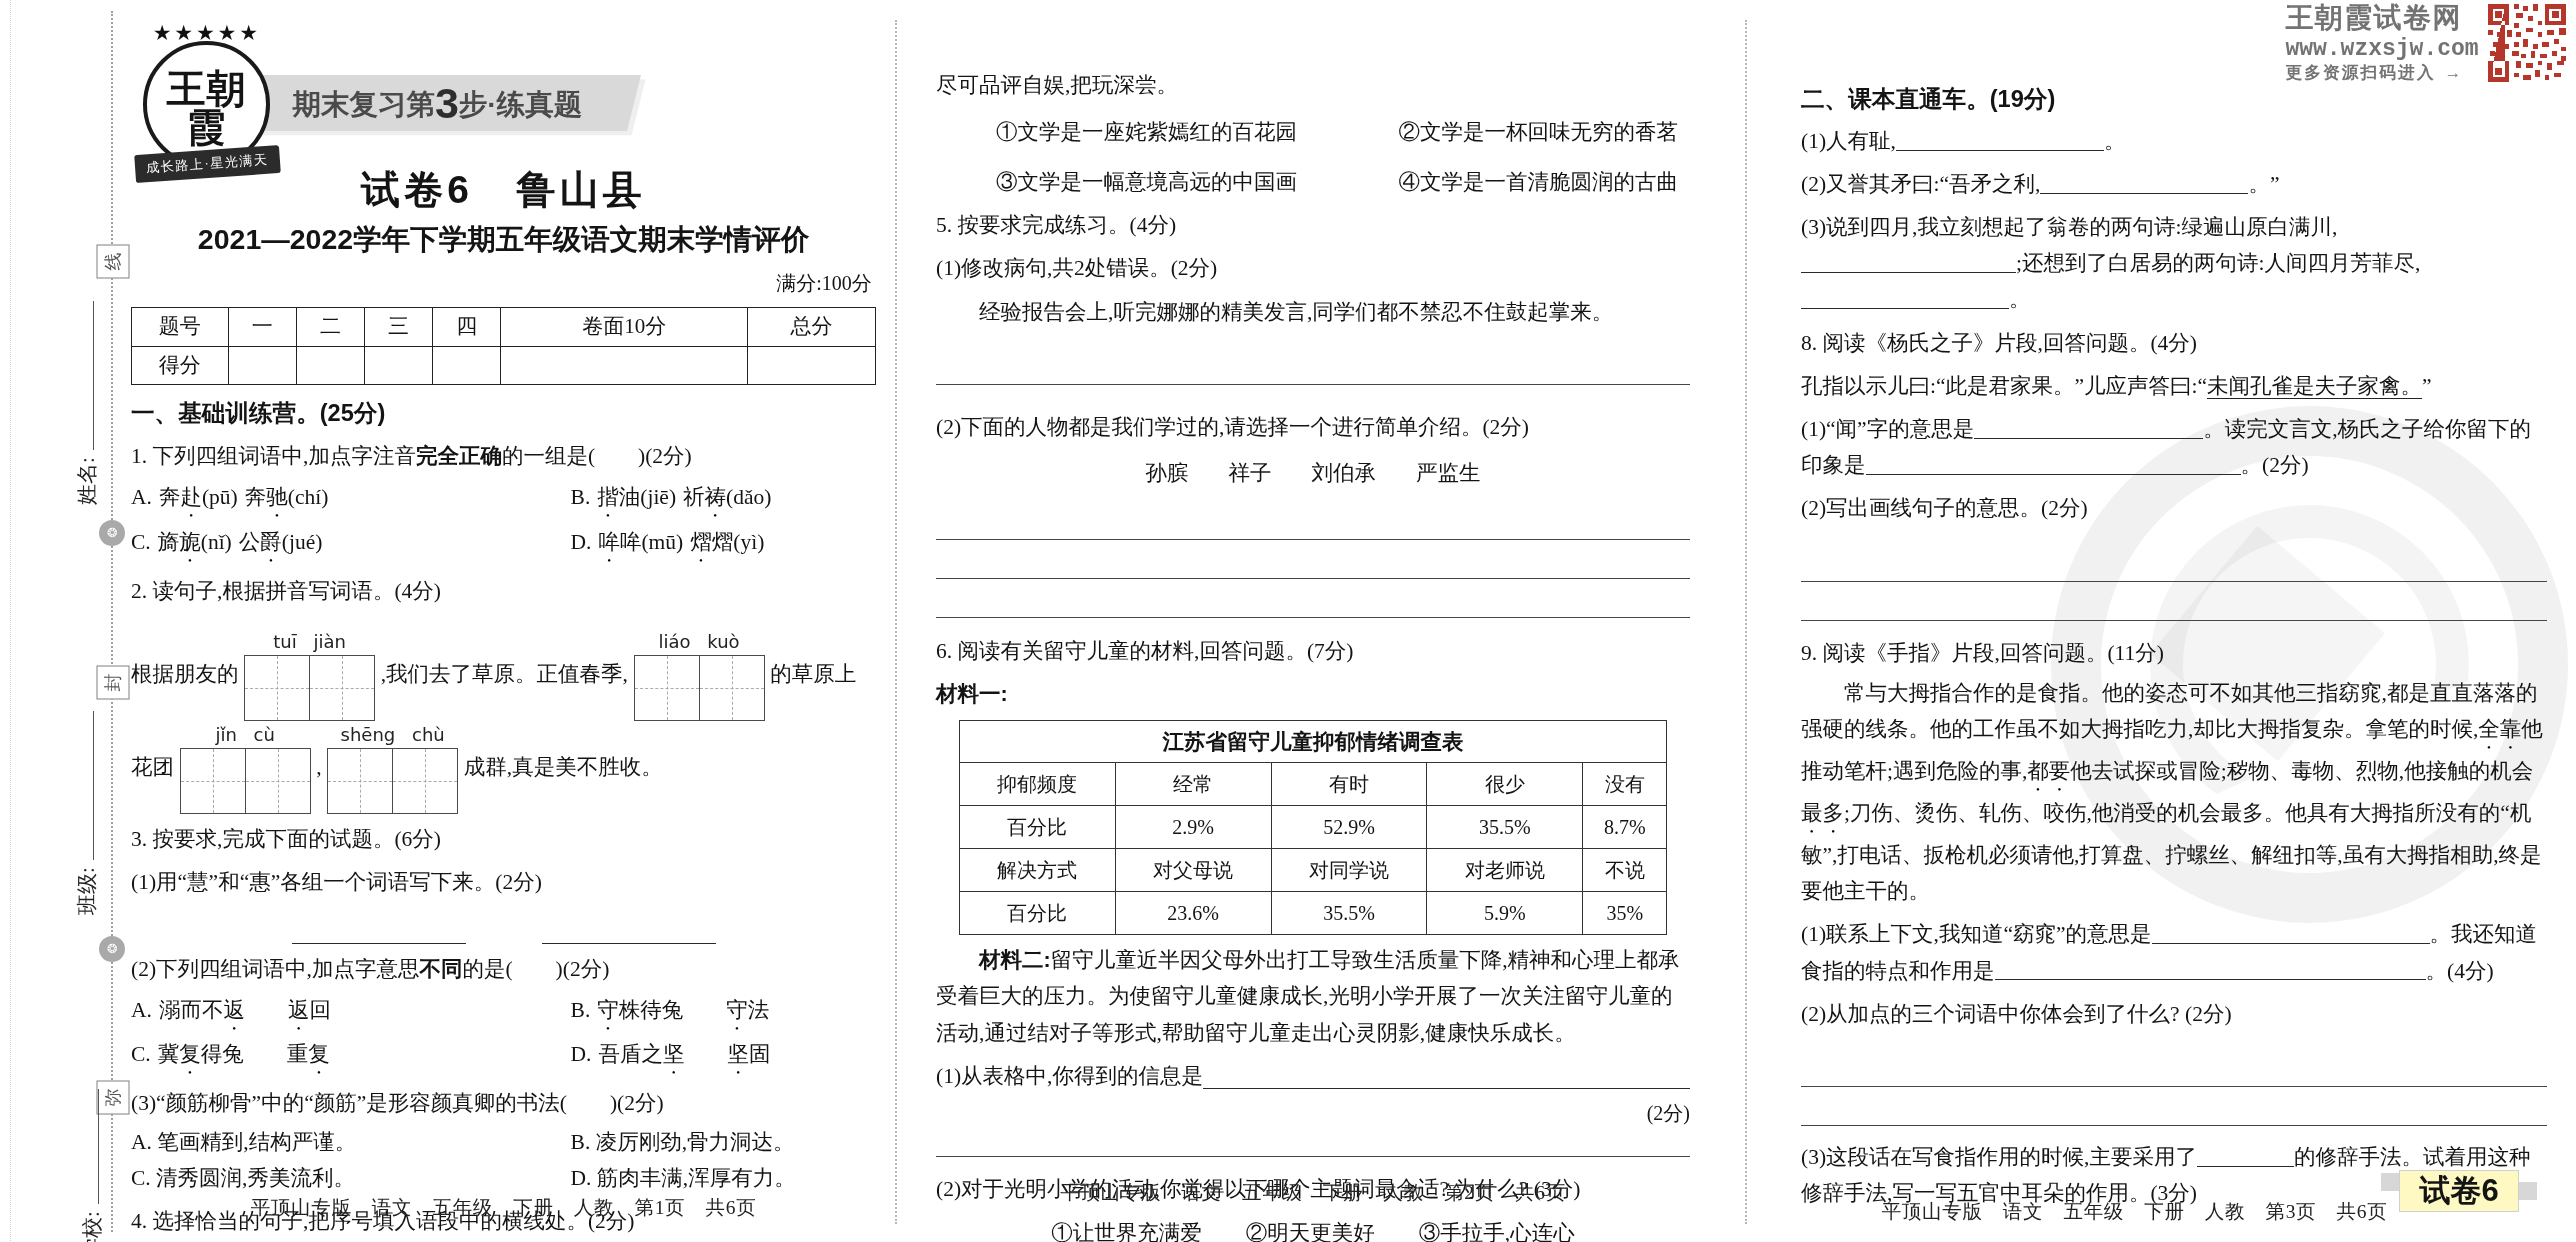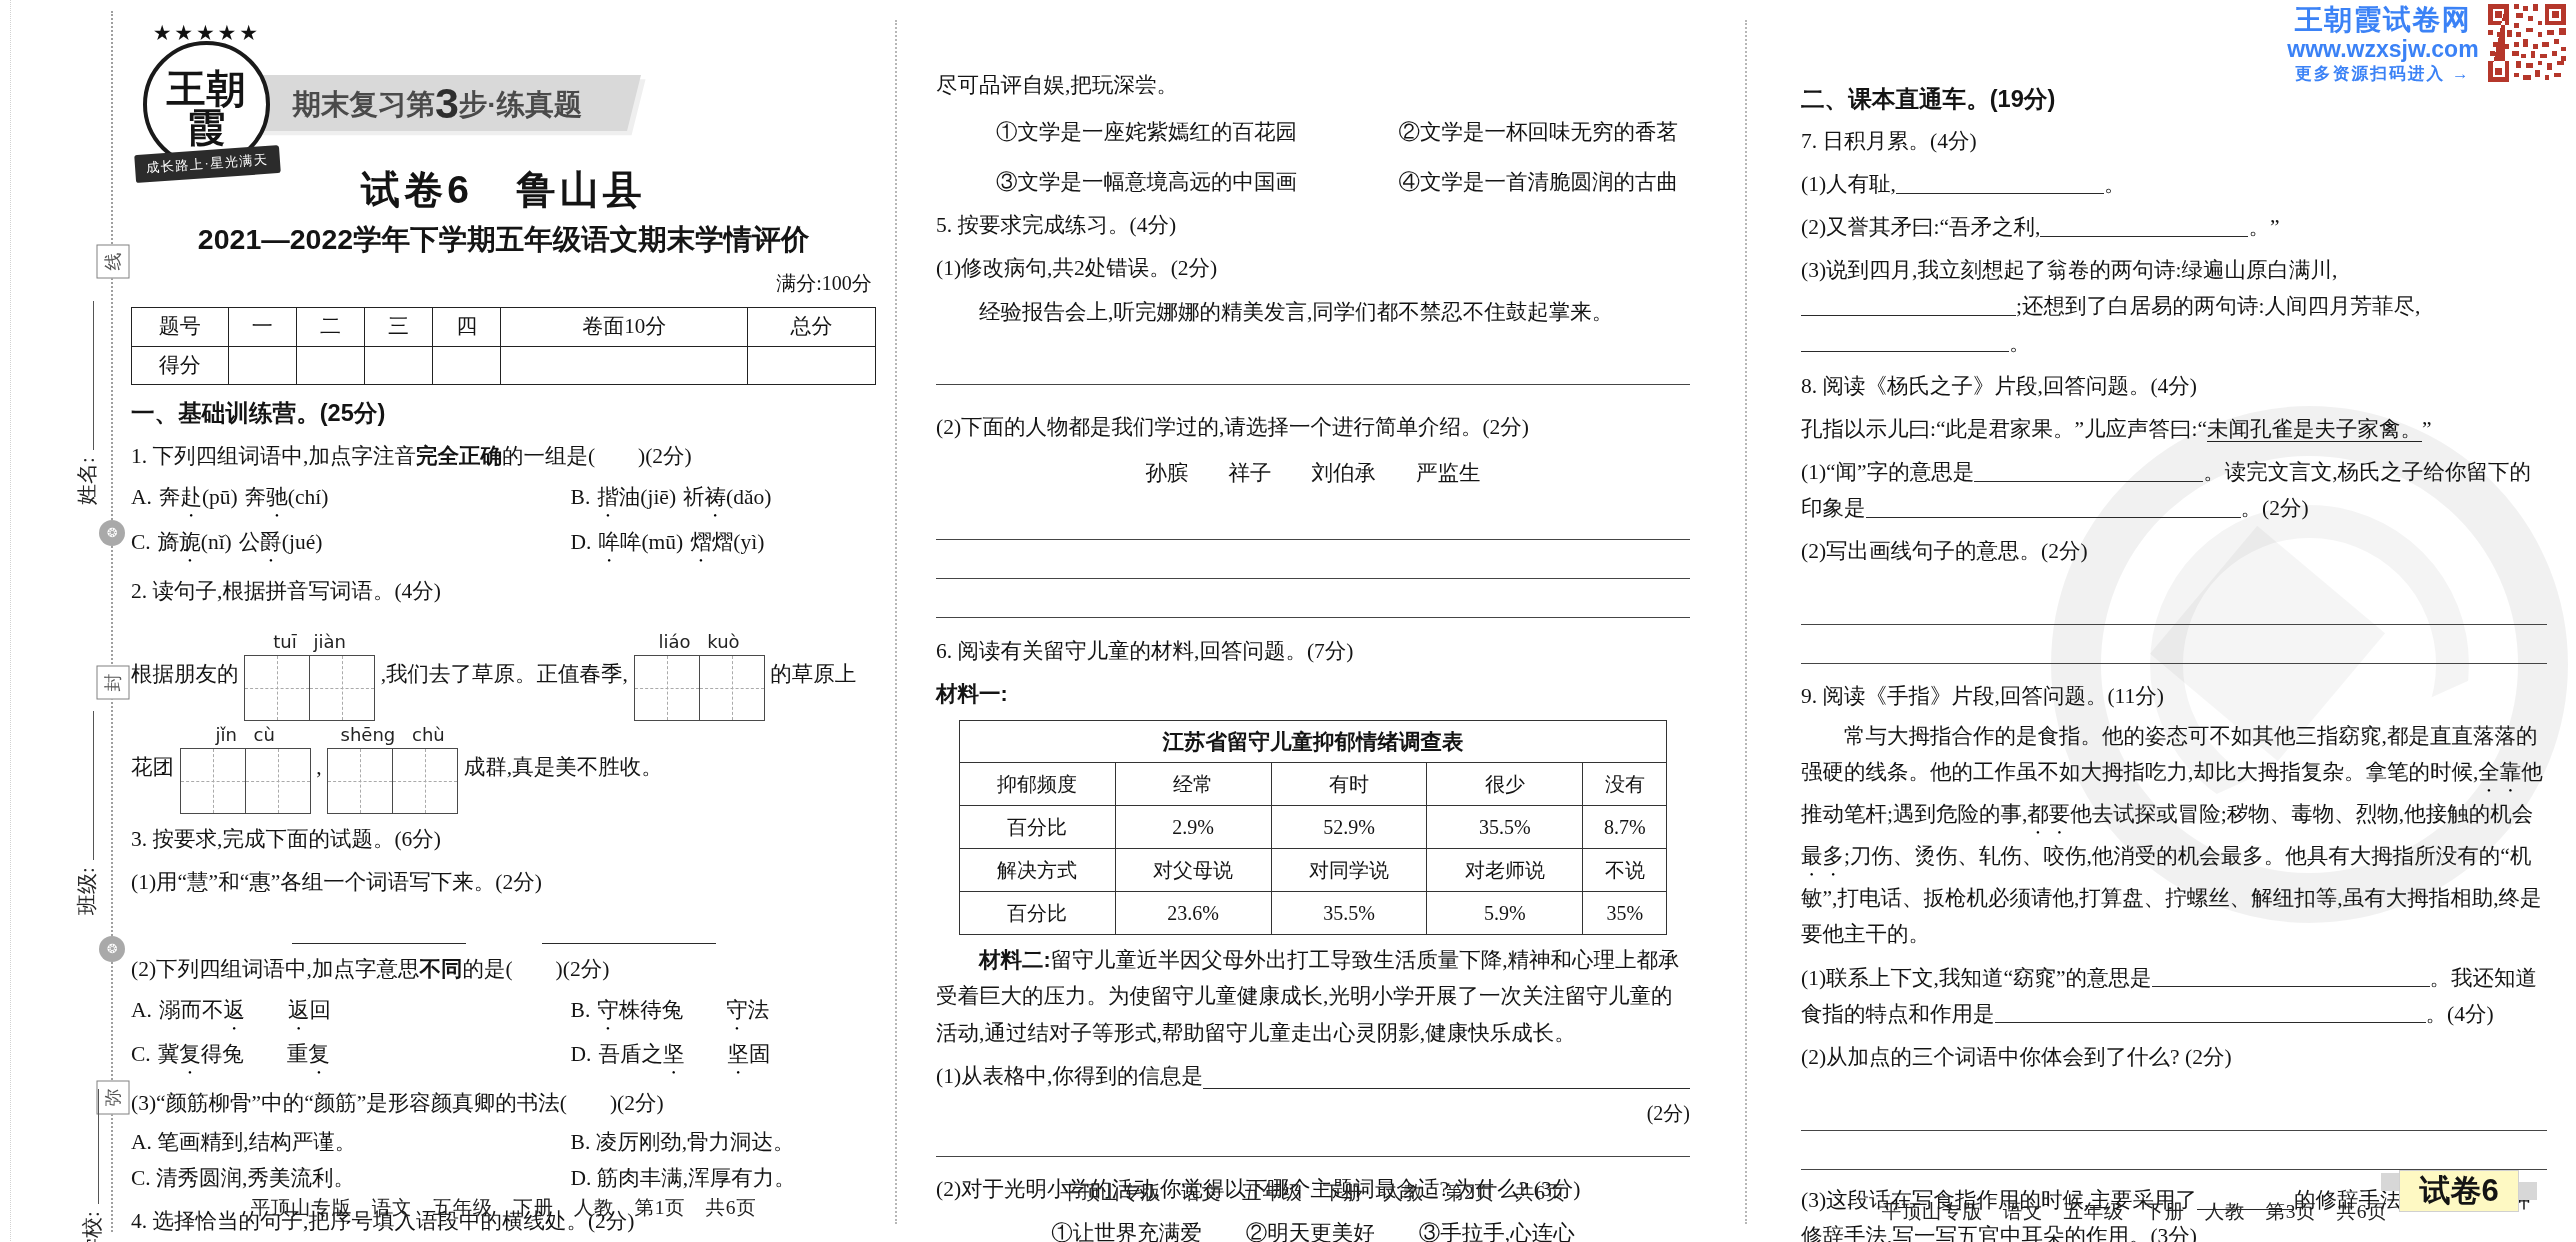--- a/index.html
+++ b/index.html
@@ -32,21 +32,21 @@
   .bsub{font-size:10.4px;color:#333;margin-top:8.3px;letter-spacing:0.7px}
   .ribbon{position:relative;z-index:3;background:#2b2b2b;color:#fff;font-size:13.2px;letter-spacing:1.4px;
           width:max-content;margin:-18px auto 0;padding:2.8px 11px;transform:rotate(-4deg);border-radius:2.8px}
   .banner{position:absolute;left:110px;top:44px;width:393px;height:56px;background:#d9d9d9;transform:skewX(-14deg);
           box-shadow:5.6px 4.2px 0 #efefef}
   .banner-in{transform:skewX(14deg);text-align:center;font-family:"Liberation Sans",sans-serif;
              font-weight:700;color:#4a4a4a;font-size:28.5px;line-height:56px}
   .banner-in .bignum{font-size:43px;color:#2e2e2e;vertical-align:-4.2px}
   
   .site{position:absolute;right:9.7px;top:4.2px;display:flex;gap:9.7px;align-items:flex-start}
-  .site-txt{text-align:center;color:#3b82f6;font-family:Liberation Sans, sans-serif;line-height:1.15}
+  .site-txt{text-align:left;color:#737373;font-family:Liberation Mono, monospace;line-height:1.15}
   .site-name{font-size:28px;font-weight:900;letter-spacing:1.4px}
   .site-url{font-size:23px;font-weight:700}
   .site-more{font-size:16.7px;font-weight:700;letter-spacing:2.1px;margin-top:1.4px}
   .qr{width:78px;height:78px}
   
   .h1{font:700 39px/1.15 "Liberation Sans",sans-serif;text-align:center;letter-spacing:4.2px;margin-top:1.4px}
   .h2{font:700 28.5px/1.25 "Liberation Sans",sans-serif;text-align:center;margin-top:8.3px}
   .fullscore{text-align:right;font-size:20px;margin-top:9.7px;padding-right:4.2px}
   .sec{font:700 23.6px/1.4 "Liberation Sans",sans-serif;margin-top:12.5px}
   .stem{margin-top:7px}
@@ -384,21 +384,20 @@
     <div class="themes">
       <span>①让世界充满爱</span>
       <span>②明天更美好</span>
       <span>③手拉手,心连心</span>
     </div>
 
   </div>
 
   <div class="col col3">
     <div class="sec" style="margin-top:14px">二、课本直通车。(19分)</div>
-    <p class="stem">7. 日积月累。(4分)</p>
     <p class="stem">
       <span>(1)人有耻,</span><span class="blank" style="width:208px"></span><span>。</span>
     </p>
     <p class="stem">
       <span>(2)又誉其矛曰:“吾矛之利,</span><span class="blank" style="width:208px"></span><span>。”</span>
     </p>
     <p class="stem">
       <span>(3)说到四月,我立刻想起了翁卷的两句诗:绿遍山原白满川,</span><span class="blank" style="width:215px"></span><span>;还想到了白居易的两句诗:人间四月芳菲尽,</span><span class="blank" style="width:208px"></span><span>。</span>
     </p>
 

